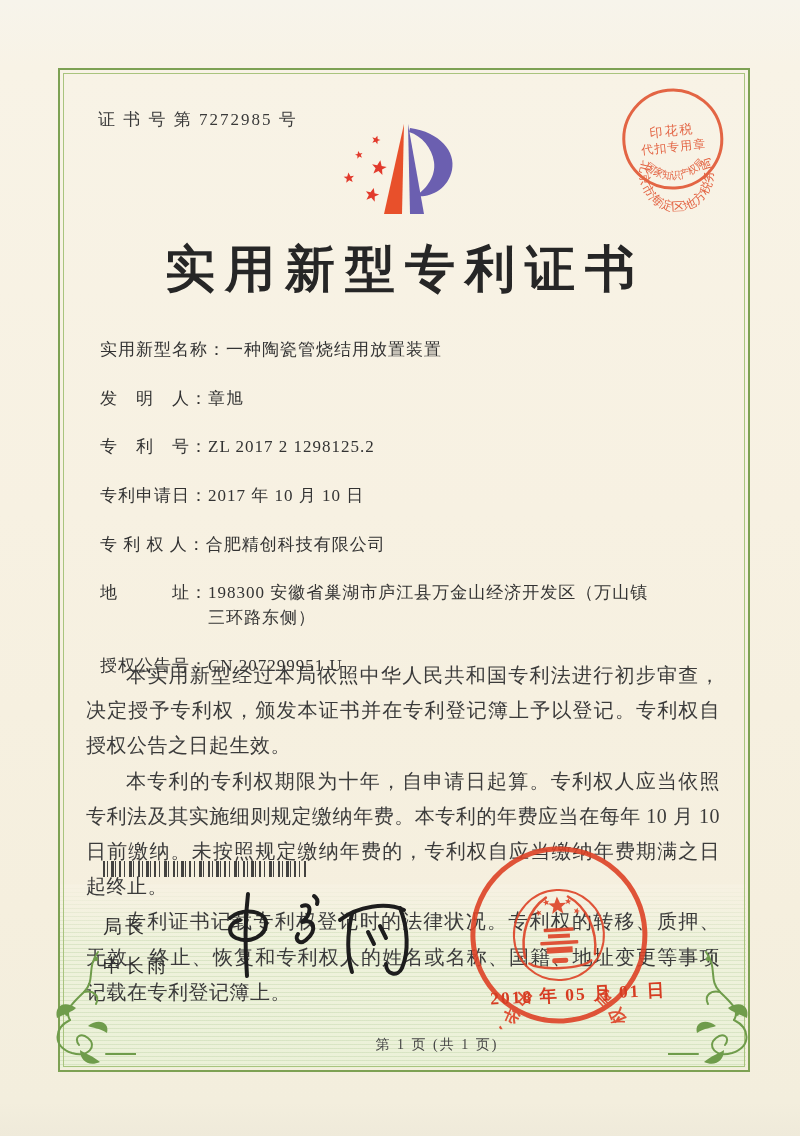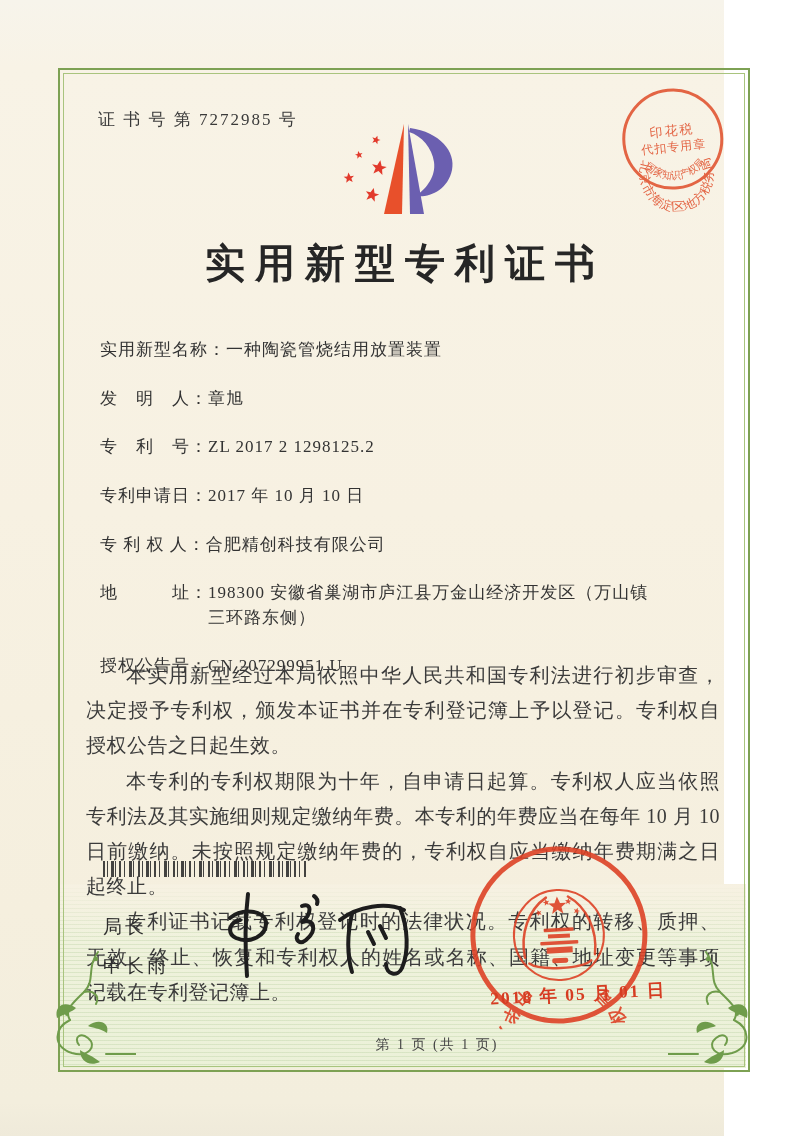--- a/index.html
+++ b/index.html
@@ -1,32 +1,32 @@
 <!DOCTYPE html>
 <html><head>
 <meta charset="utf-8">
 <style>
   html,body{margin:0;padding:0;}
   body{width:800px;height:1136px;overflow:hidden;background:#ffffff;}
-  .page{position:relative;width:724px;height:1136px;
+  .page{position:relative;width:800px;height:1136px;
     background:linear-gradient(180deg,#f7f4eb 0%,#f8f3e6 6%,#f7f1e2 45%,#f5efde 80%,#f3eedd 97%,#efeada 100%);
     font-family:"Liberation Serif","DejaVu Serif",serif;color:#333;}
   .abs{position:absolute;}
   
   .band{left:60px;top:884px;width:686px;height:184px;
     background:
       linear-gradient(180deg,rgba(247,241,226,0.95) 0%,rgba(247,241,226,0) 30%),
       repeating-linear-gradient(180deg,rgba(148,184,122,0.22) 0 1px,rgba(0,0,0,0) 1px 4px),
       linear-gradient(180deg,#f1f2de 0%,#ebf1d8 100%);}
   
   .border-outer{left:58px;top:68px;width:688px;height:1000px;border:2px solid #7da153;}
   .border-inner{left:3px;top:3px;right:3px;bottom:3px;border:1px solid #a9c47e;position:absolute;}
   .cert-number{left:98px;top:108px;font-size:17px;letter-spacing:2px;color:#3a3a3a;}
   .logo{left:332px;top:118px;}
-  .title{left:0;top:236px;width:800px;text-align:center;font-size:40px;font-weight:600;
+  .title{left:0;top:236px;width:800px;text-align:center;font-size:50px;font-weight:600;
     letter-spacing:10px;color:#262626;text-indent:10px;}
   .fields{left:100px;top:338px;width:610px;font-size:17px;color:#333;line-height:1.45;font-family:Liberation Serif, serif;}
   .field-row{margin-bottom:24px;min-height:24px;}
   .field-row .lab{letter-spacing:1px;}
   .field-row .val{letter-spacing:1px;}
   .addr .val{white-space:pre-line;display:inline-block;vertical-align:top;max-width:460px;}
   .grant-row{display:flex;justify-content:space-between;width:600px;margin-top:2px;}
   .paras{left:86px;top:658px;width:634px;font-size:20px;line-height:1.76;color:#3b3b3b;text-align:justify;}
   .paras p{margin:0;text-indent:2em;letter-spacing:0.5px;}
   .barcode{left:103px;top:861px;width:203px;height:16px;opacity:.88;

